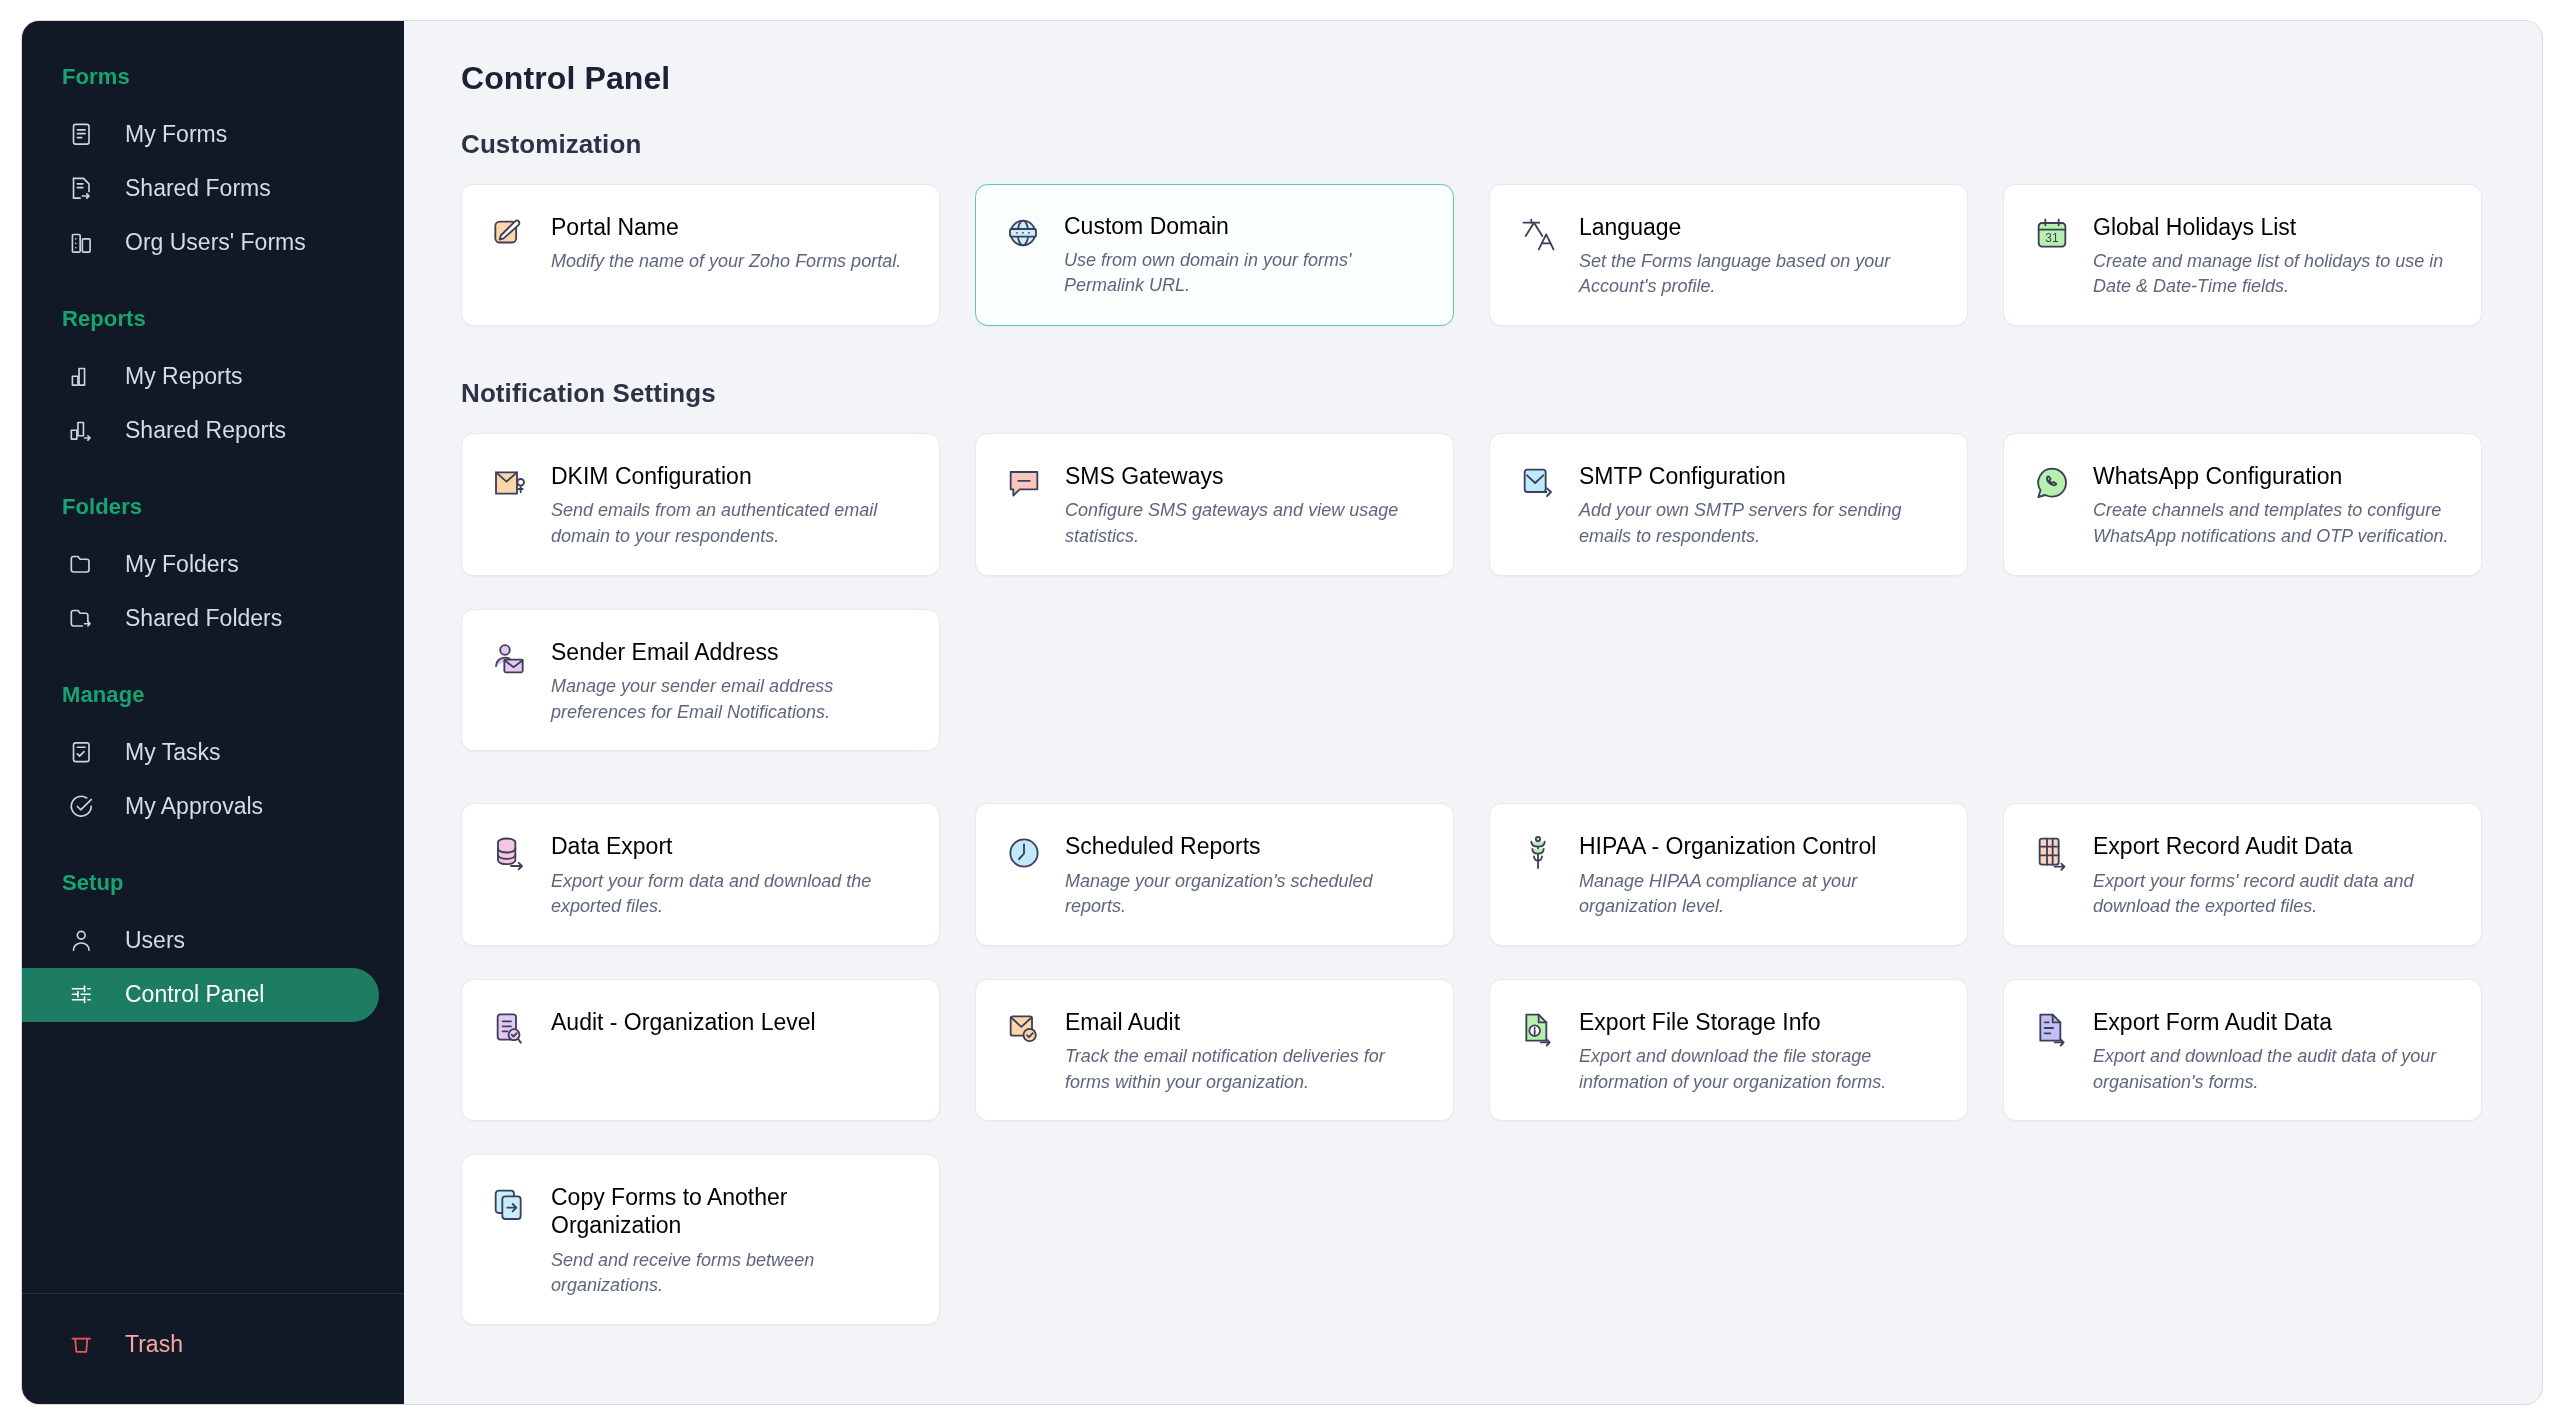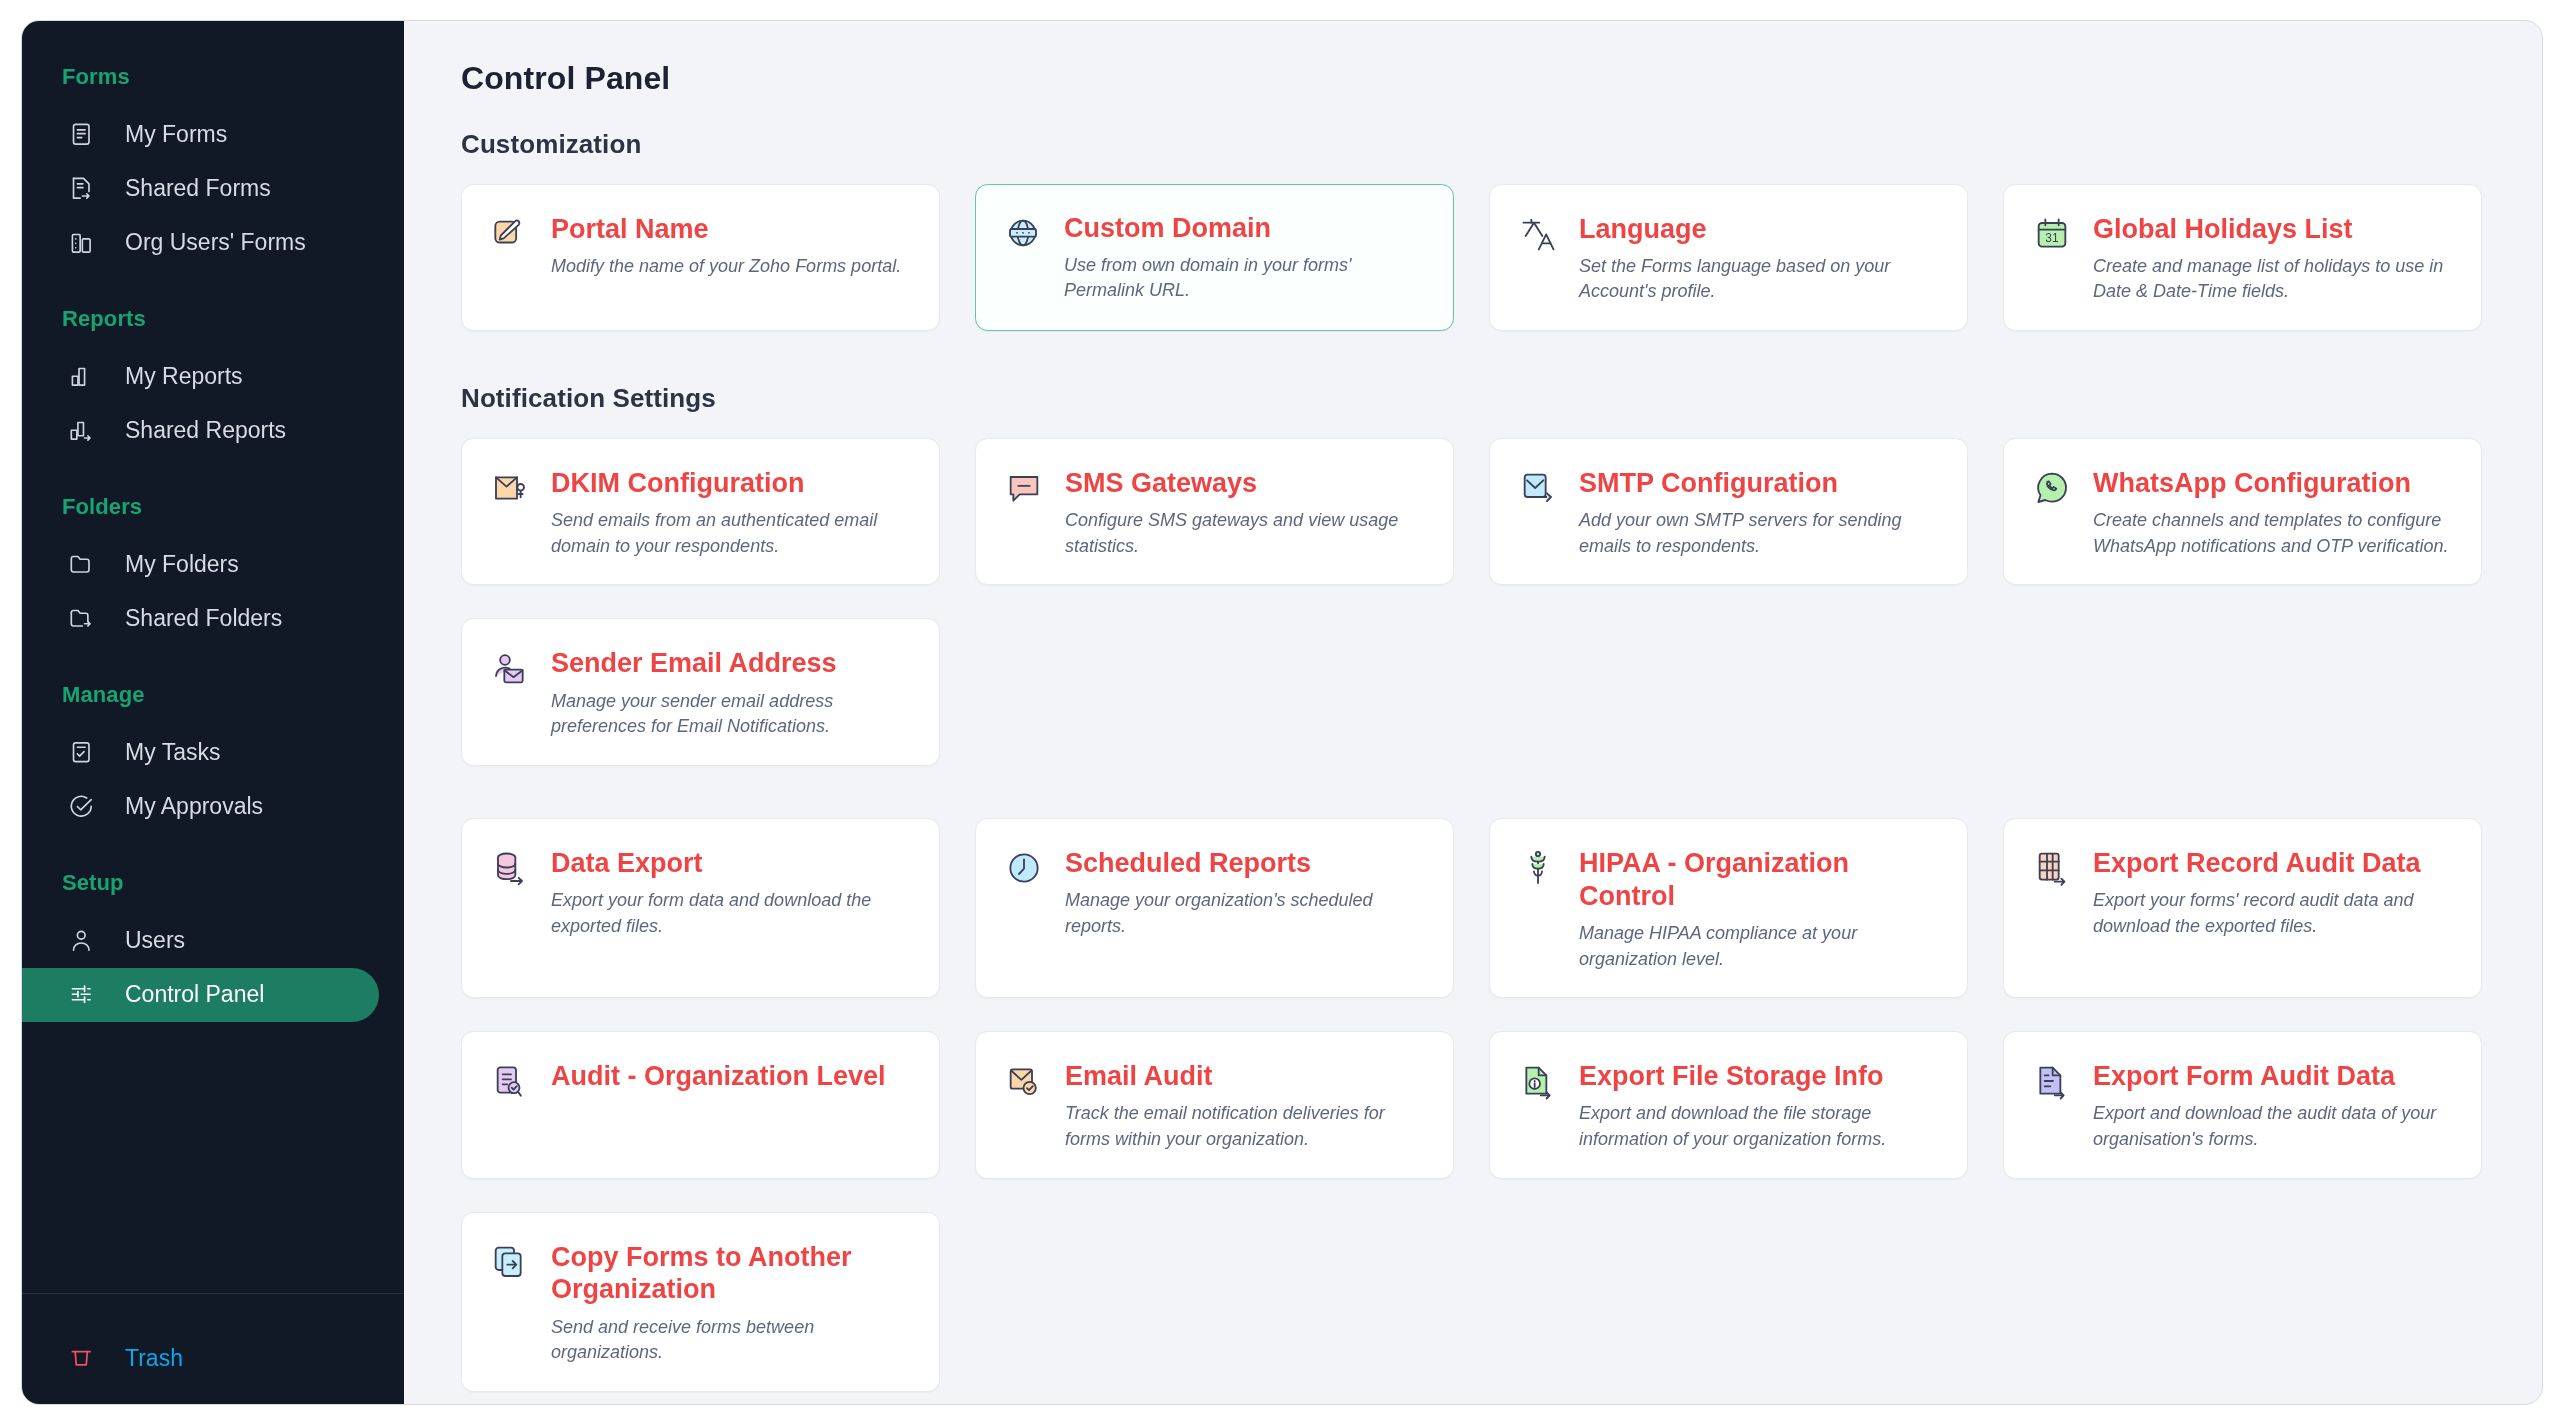--- a/index.html
+++ b/index.html
@@ -51,21 +51,21 @@
     color: #d6dbe4;
     font-size: 23px;
     cursor: pointer;
   }
   .nav-item .ic { width: 28px; height: 28px; flex: 0 0 28px; display:flex; align-items:center; justify-content:center; }
   .nav-item .ic svg { width: 26.5px; height: 26.5px; display:block; }
   .nav-item.active { background: #1d7d62; color: #ffffff; }
   .nav-item.active .ic svg { stroke: #ffffff; }
   .nav-sep { height: 0.7px; background: #2a3242; margin: 0 0 0 0; }
   .nav-footer { padding: 24px 0 32px 0; }
-  .nav-item.danger { color: #0ea5e9; align-items: flex-end; }
+  .nav-item.danger { color: #fca5a5; }
   .nav-item.danger .ic svg { stroke: #f2525f; }
 
   
   #main {
     flex: 1 1 auto;
     padding: 39px 42px 0 57px;
     overflow: hidden;
   }
   #page-title {
     font-size: 32px;
@@ -101,23 +101,23 @@
   }
   .card.selected {
     border: 1.4px solid #5fc7a3;
     background: #fbfffd;
     padding: 27px 27px 24.4px 27px;
   }
   .card-ic { flex: 0 0 40px; width: 40px; padding-top: 1.4px; }
   .card-ic svg { width: 40px; height: 40px; display: block; }
   .card-body { flex: 1 1 auto; min-width: 0; }
   .card-title {
-    font-size: 27px;
-    font-weight: 700;
-    color: #ef4444;
+    font-size: 23px;
+    font-weight: 400;
+    color: #000000;
     line-height: 1.22;
     margin-bottom: 8.4px;
   }
   .card-desc {
     font-size: 18px;
     color: #5d667d;
     line-height: 1.42;
     font-style: italic;
   }
 </style>

